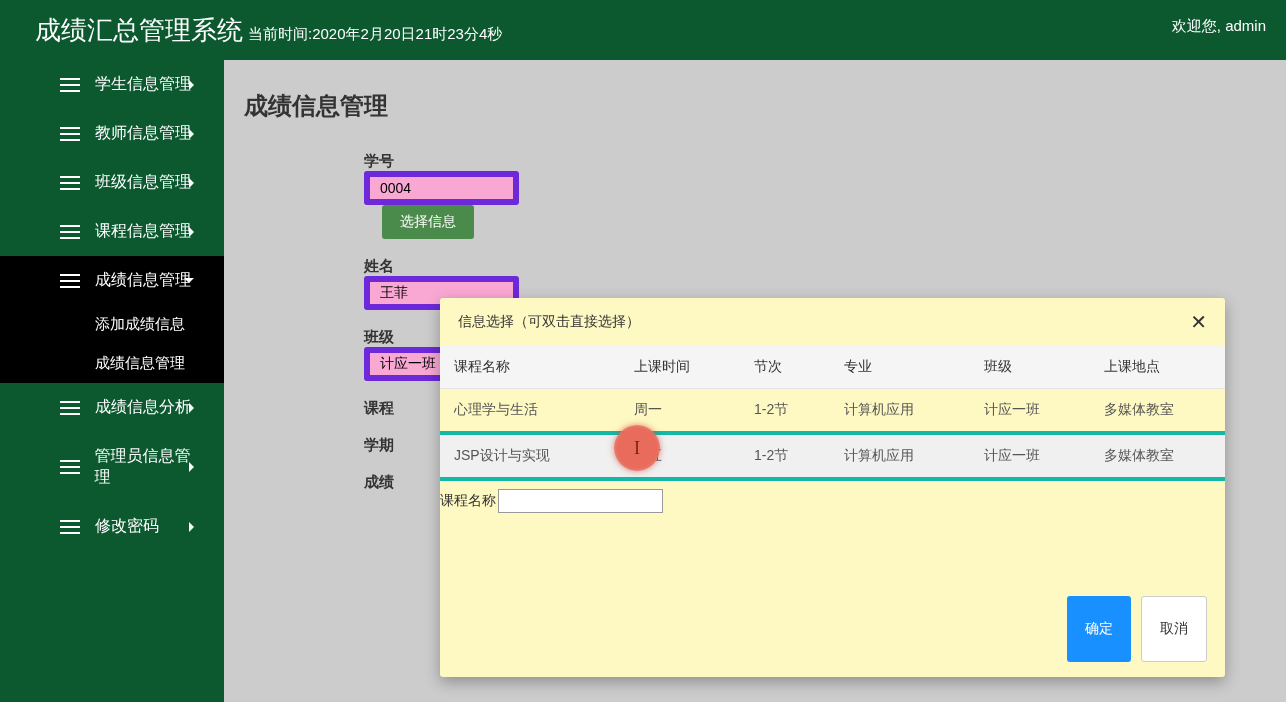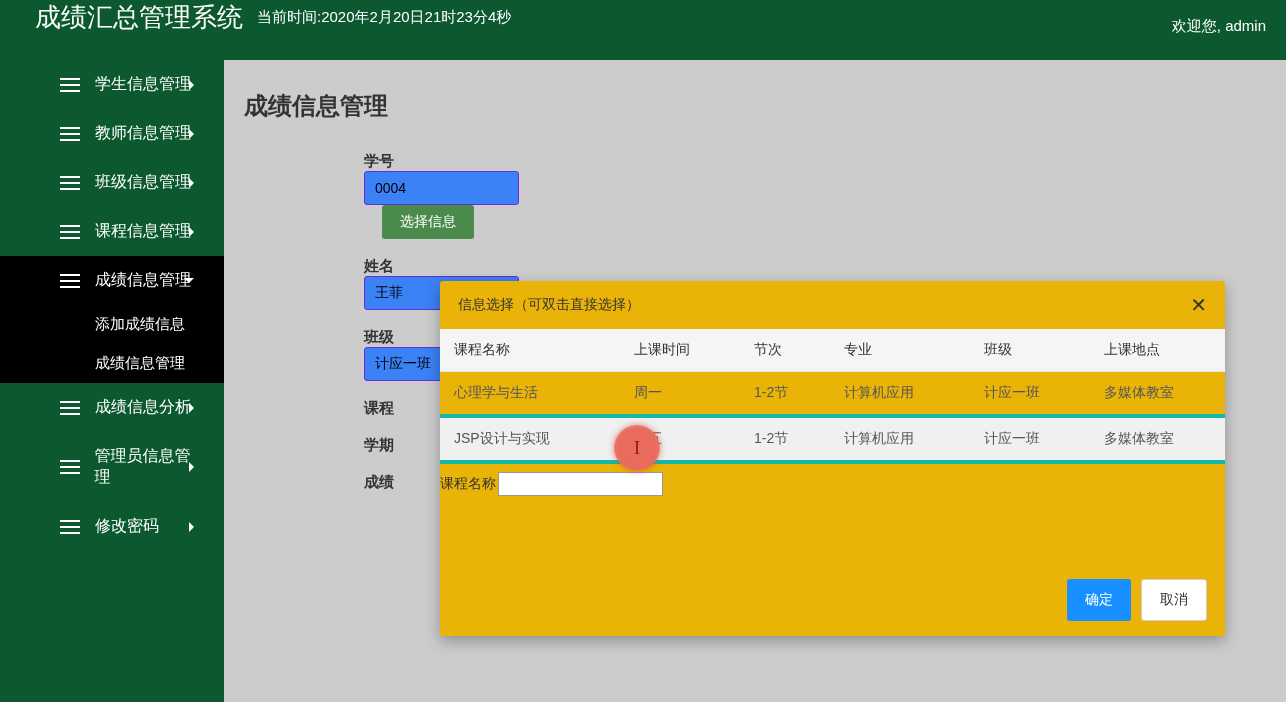--- a/index.html
+++ b/index.html
@@ -12,32 +12,33 @@
       background: #cccccc;
       width: 1286px;
       height: 702px;
       overflow: hidden;
       position: relative;
     }
     .header {
       background: #0c5930;
       height: 60px;
       display: flex;
+      align-items: center;
       padding: 0 20px;
       color: #fff;
       position: relative;
     }
     .header-title {
       font-size: 26px;
       font-weight: normal;
       margin-left: 15px;
     }
     .header-time {
       font-size: 15px;
-      margin-left: 14px;
+      margin-left: 5px;
       margin-top: 8px;
     }
     .welcome {
       position: absolute;
       right: 20px;
       top: 17px;
       font-size: 15px;
     }
     .container {
       display: flex;
@@ -118,42 +119,42 @@
       width: 60px;
       font-size: 15px;
       font-weight: bold;
       color: #333;
       text-align: left;
       margin-right: 15px;
     }
     .form-input {
       width: 155px;
       height: 34px;
-      border: 1px solid #6d28d9;
+      border: 6px solid #6d28d9;
       border-radius: 3px;
       padding: 0 10px;
       font-size: 14px;
-      background: #3b82f6;
+      background: #f9a8d4;
     }
     .select-btn {
       margin-left: 18px;
       background: #4a8a4a;
       color: #fff;
       border: none;
       padding: 8px 18px;
       font-size: 14px;
       border-radius: 3px;
       cursor: pointer;
     }
     .modal {
       position: absolute;
-      top: 281px;
+      top: 298px;
       left: 440px;
       width: 785px;
-      background: #eab308;
+      background: #fef9c3;
       box-shadow: 0 5px 15px rgba(0,0,0,0.3);
       border-radius: 3px;
     }
     .modal-header {
       display: flex;
       justify-content: space-between;
       align-items: center;
       padding: 12px 18px;
       font-size: 14px;
       color: #333;
@@ -212,21 +213,21 @@
     .modal-footer {
       display: flex;
       justify-content: flex-end;
       padding: 15px 18px;
       margin-top: 60px;
     }
     .btn-primary {
       background: #1890ff;
       color: #fff;
       border: none;
-      padding: 12px 18px;
+      padding: 24px 18px;
       font-size: 14px;
       border-radius: 3px;
       cursor: pointer;
       margin-right: 10px;
     }
     .btn-default {
       background: #fff;
       color: #333;
       border: 1px solid #ccc;
       padding: 8px 18px;

